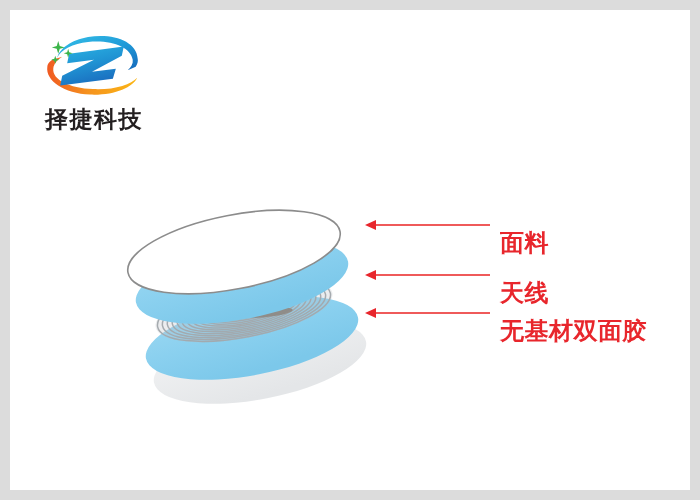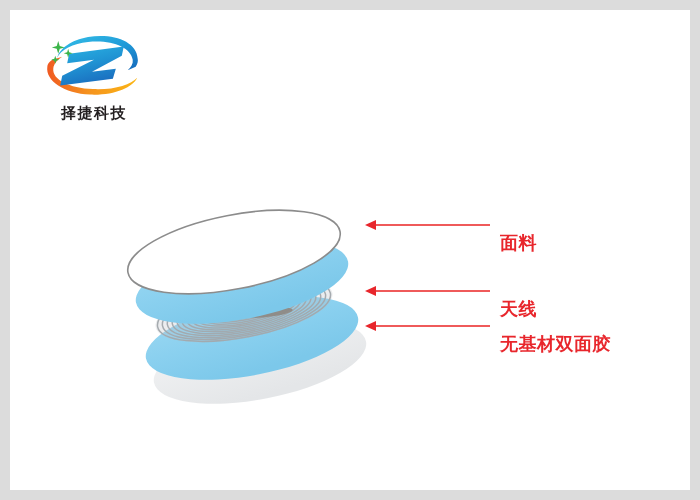--- a/index.html
+++ b/index.html
@@ -46,21 +46,21 @@
     height: 72px;
   }
   #logo-wordmark {
     position: absolute;
     left: 0px;
     top: 74px;
     width: 112px;
     text-align: center;
     font-family: "DejaVu Sans", sans-serif;
     font-weight: bold;
-    font-size: 15px;
+    font-size: 23px;
     letter-spacing: 1.5px;
     color: #231f20;
     white-space: nowrap;
   }
 
   
   #diagram {
     position: absolute;
     left: 112px;
     top: 180px;
@@ -104,21 +104,21 @@
     top: 0px;
     width: 0;
     height: 0;
     border-top: 5px solid transparent;
     border-bottom: 5px solid transparent;
     border-right: 11px solid #e8262c;
   }
   .callout .callout-label {
     font-family: "DejaVu Sans", sans-serif;
     font-weight: bold;
-    font-size: 18px;
+    font-size: 24px;
     color: #e8262c;
     margin-left: 10px;
     letter-spacing: 0.5px;
     margin-top: 36px;
   }
 </style>
 </head>
 <body>
 
 <div id="page">
@@ -250,29 +250,29 @@
 
       <div class="callout" style="top:12px">
         <span class="arrow-wrap">
           <span class="arrow-line"></span>
             <span class="arrow-head"></span>
         </span>
         <span class="callout-label">面料</span>
       </div>
 
 
-      <div class="callout" style="top:78px">
+      <div class="callout" style="top:62px">
         <span class="arrow-wrap">
           <span class="arrow-line"></span>
             <span class="arrow-head"></span>
         </span>
         <span class="callout-label">天线</span>
       </div>
 
-      <div class="callout" style="top:113px">
+      <div class="callout" style="top:100px">
         <span class="arrow-wrap">
           <span class="arrow-line"></span>
             <span class="arrow-head"></span>
         </span>
         <span class="callout-label">无基材双面胶</span>
       </div>
 
 
     </div>
 

